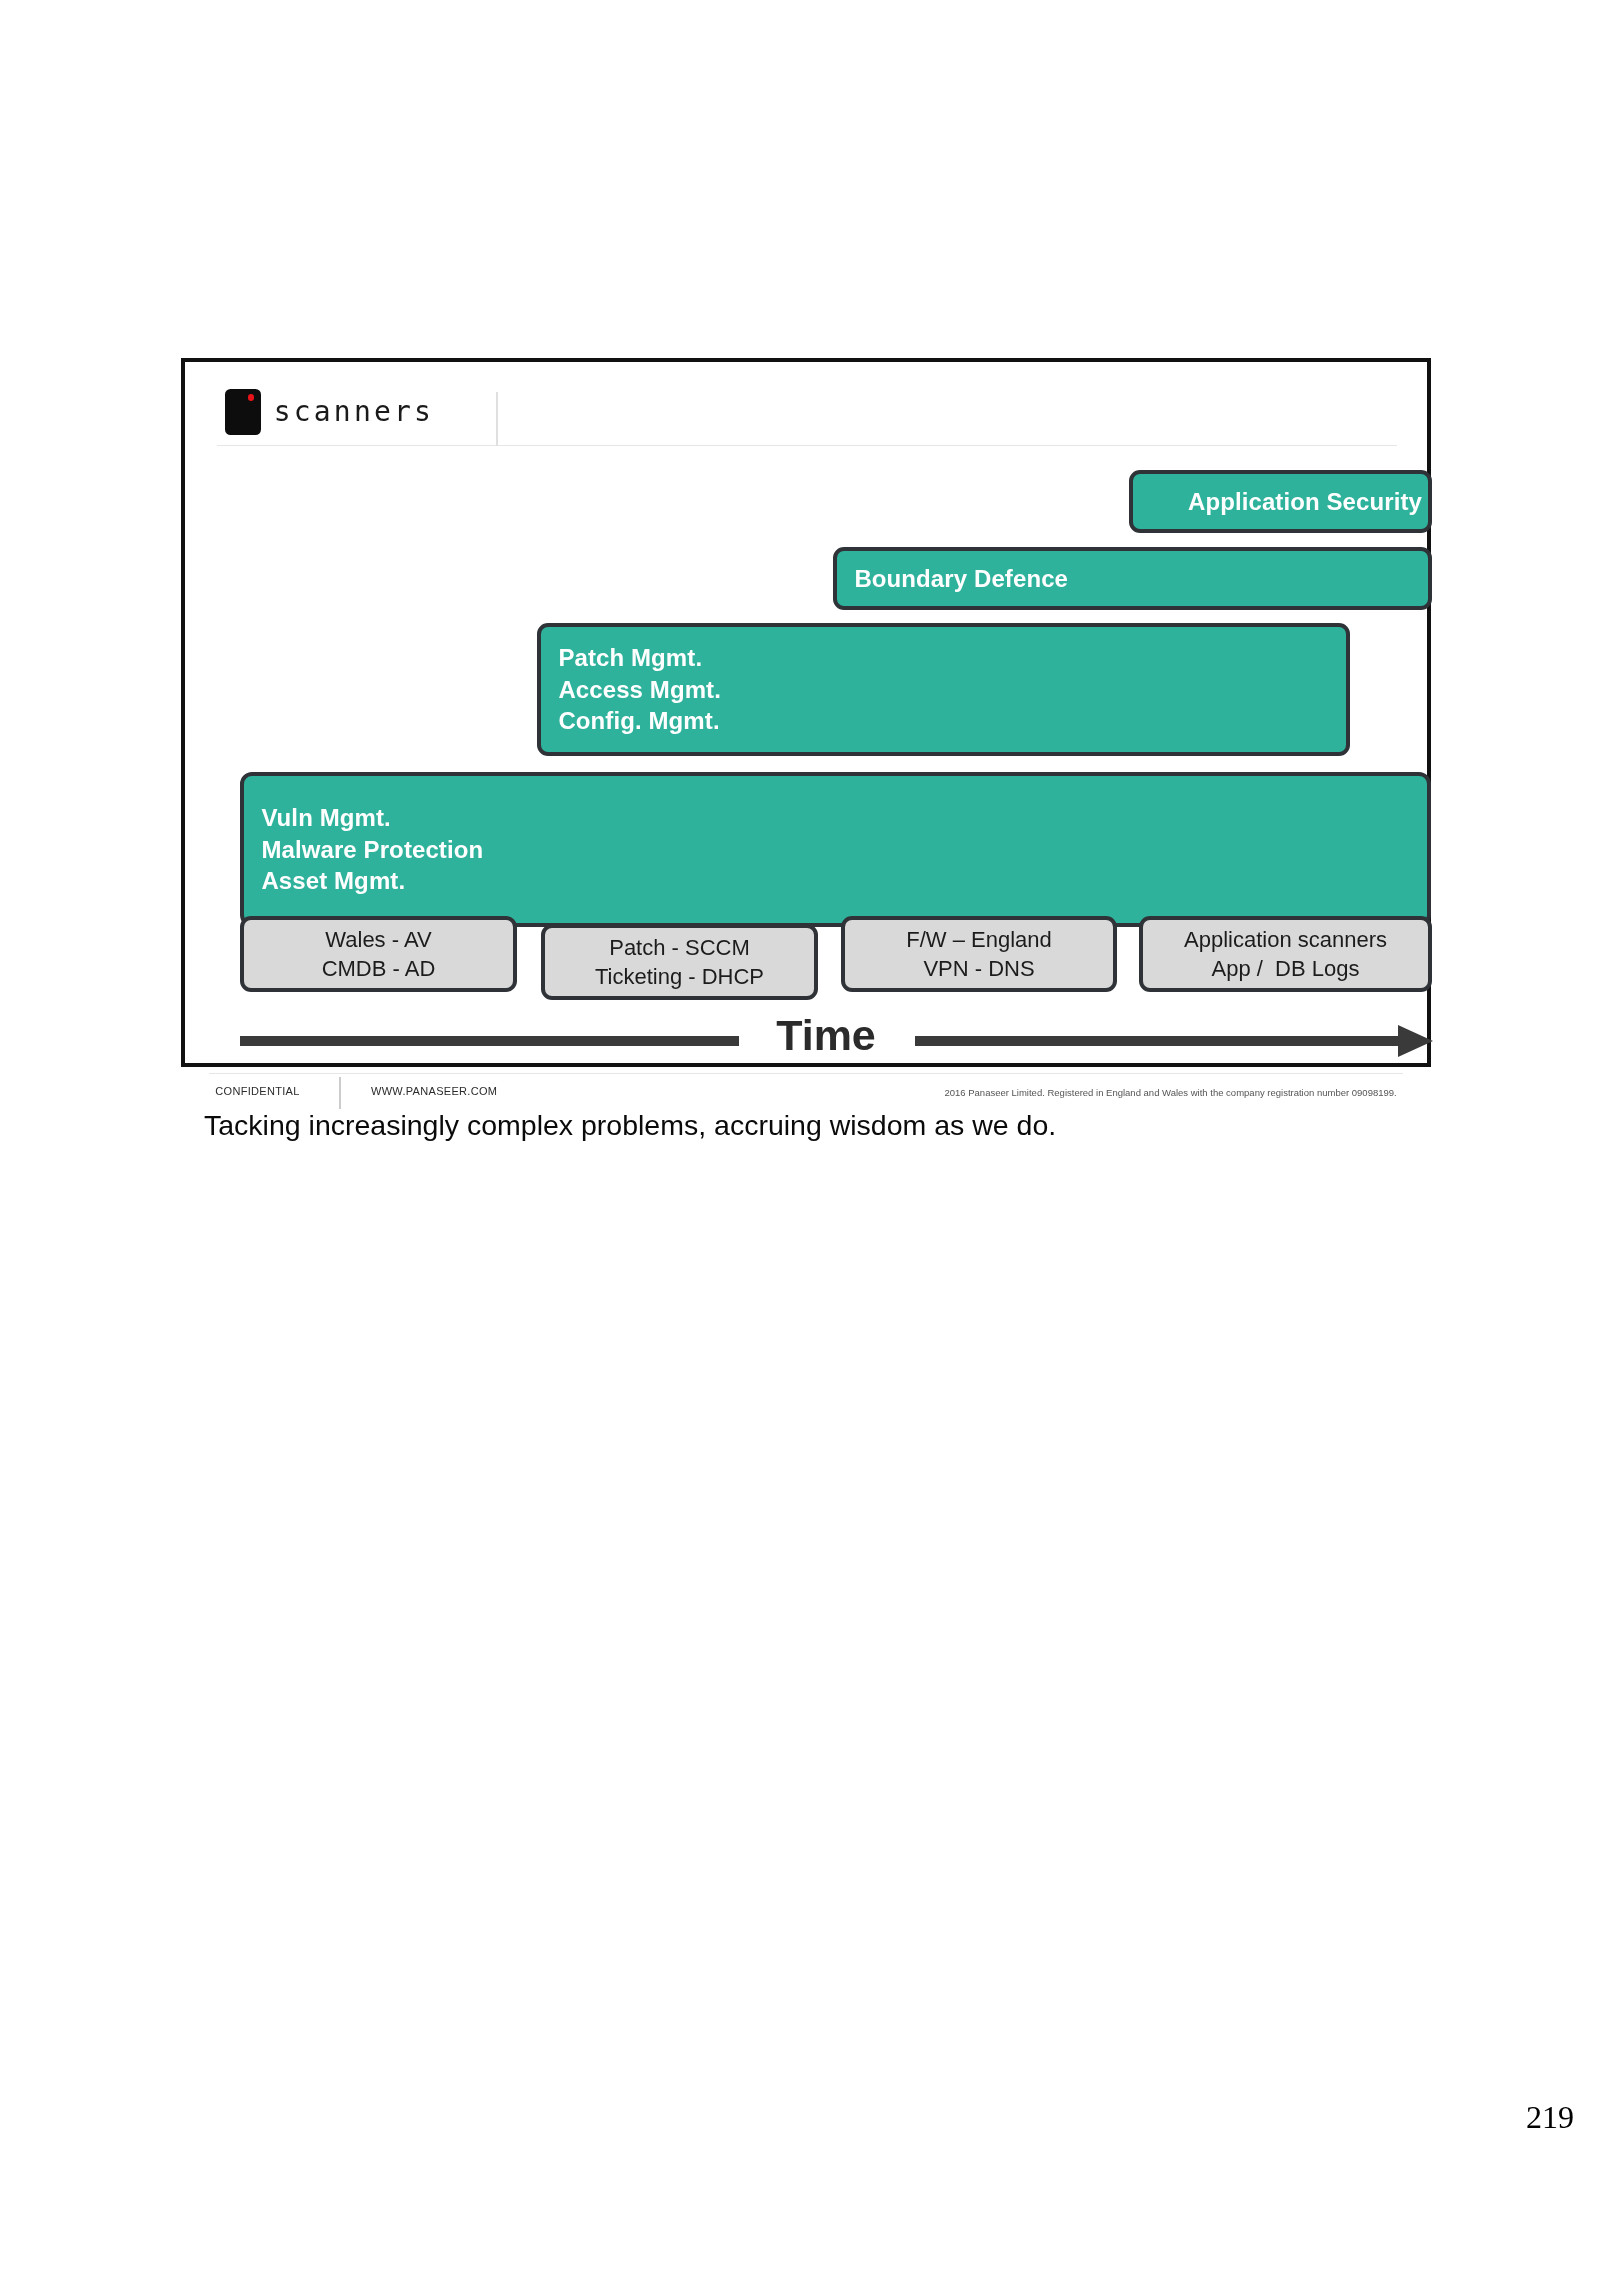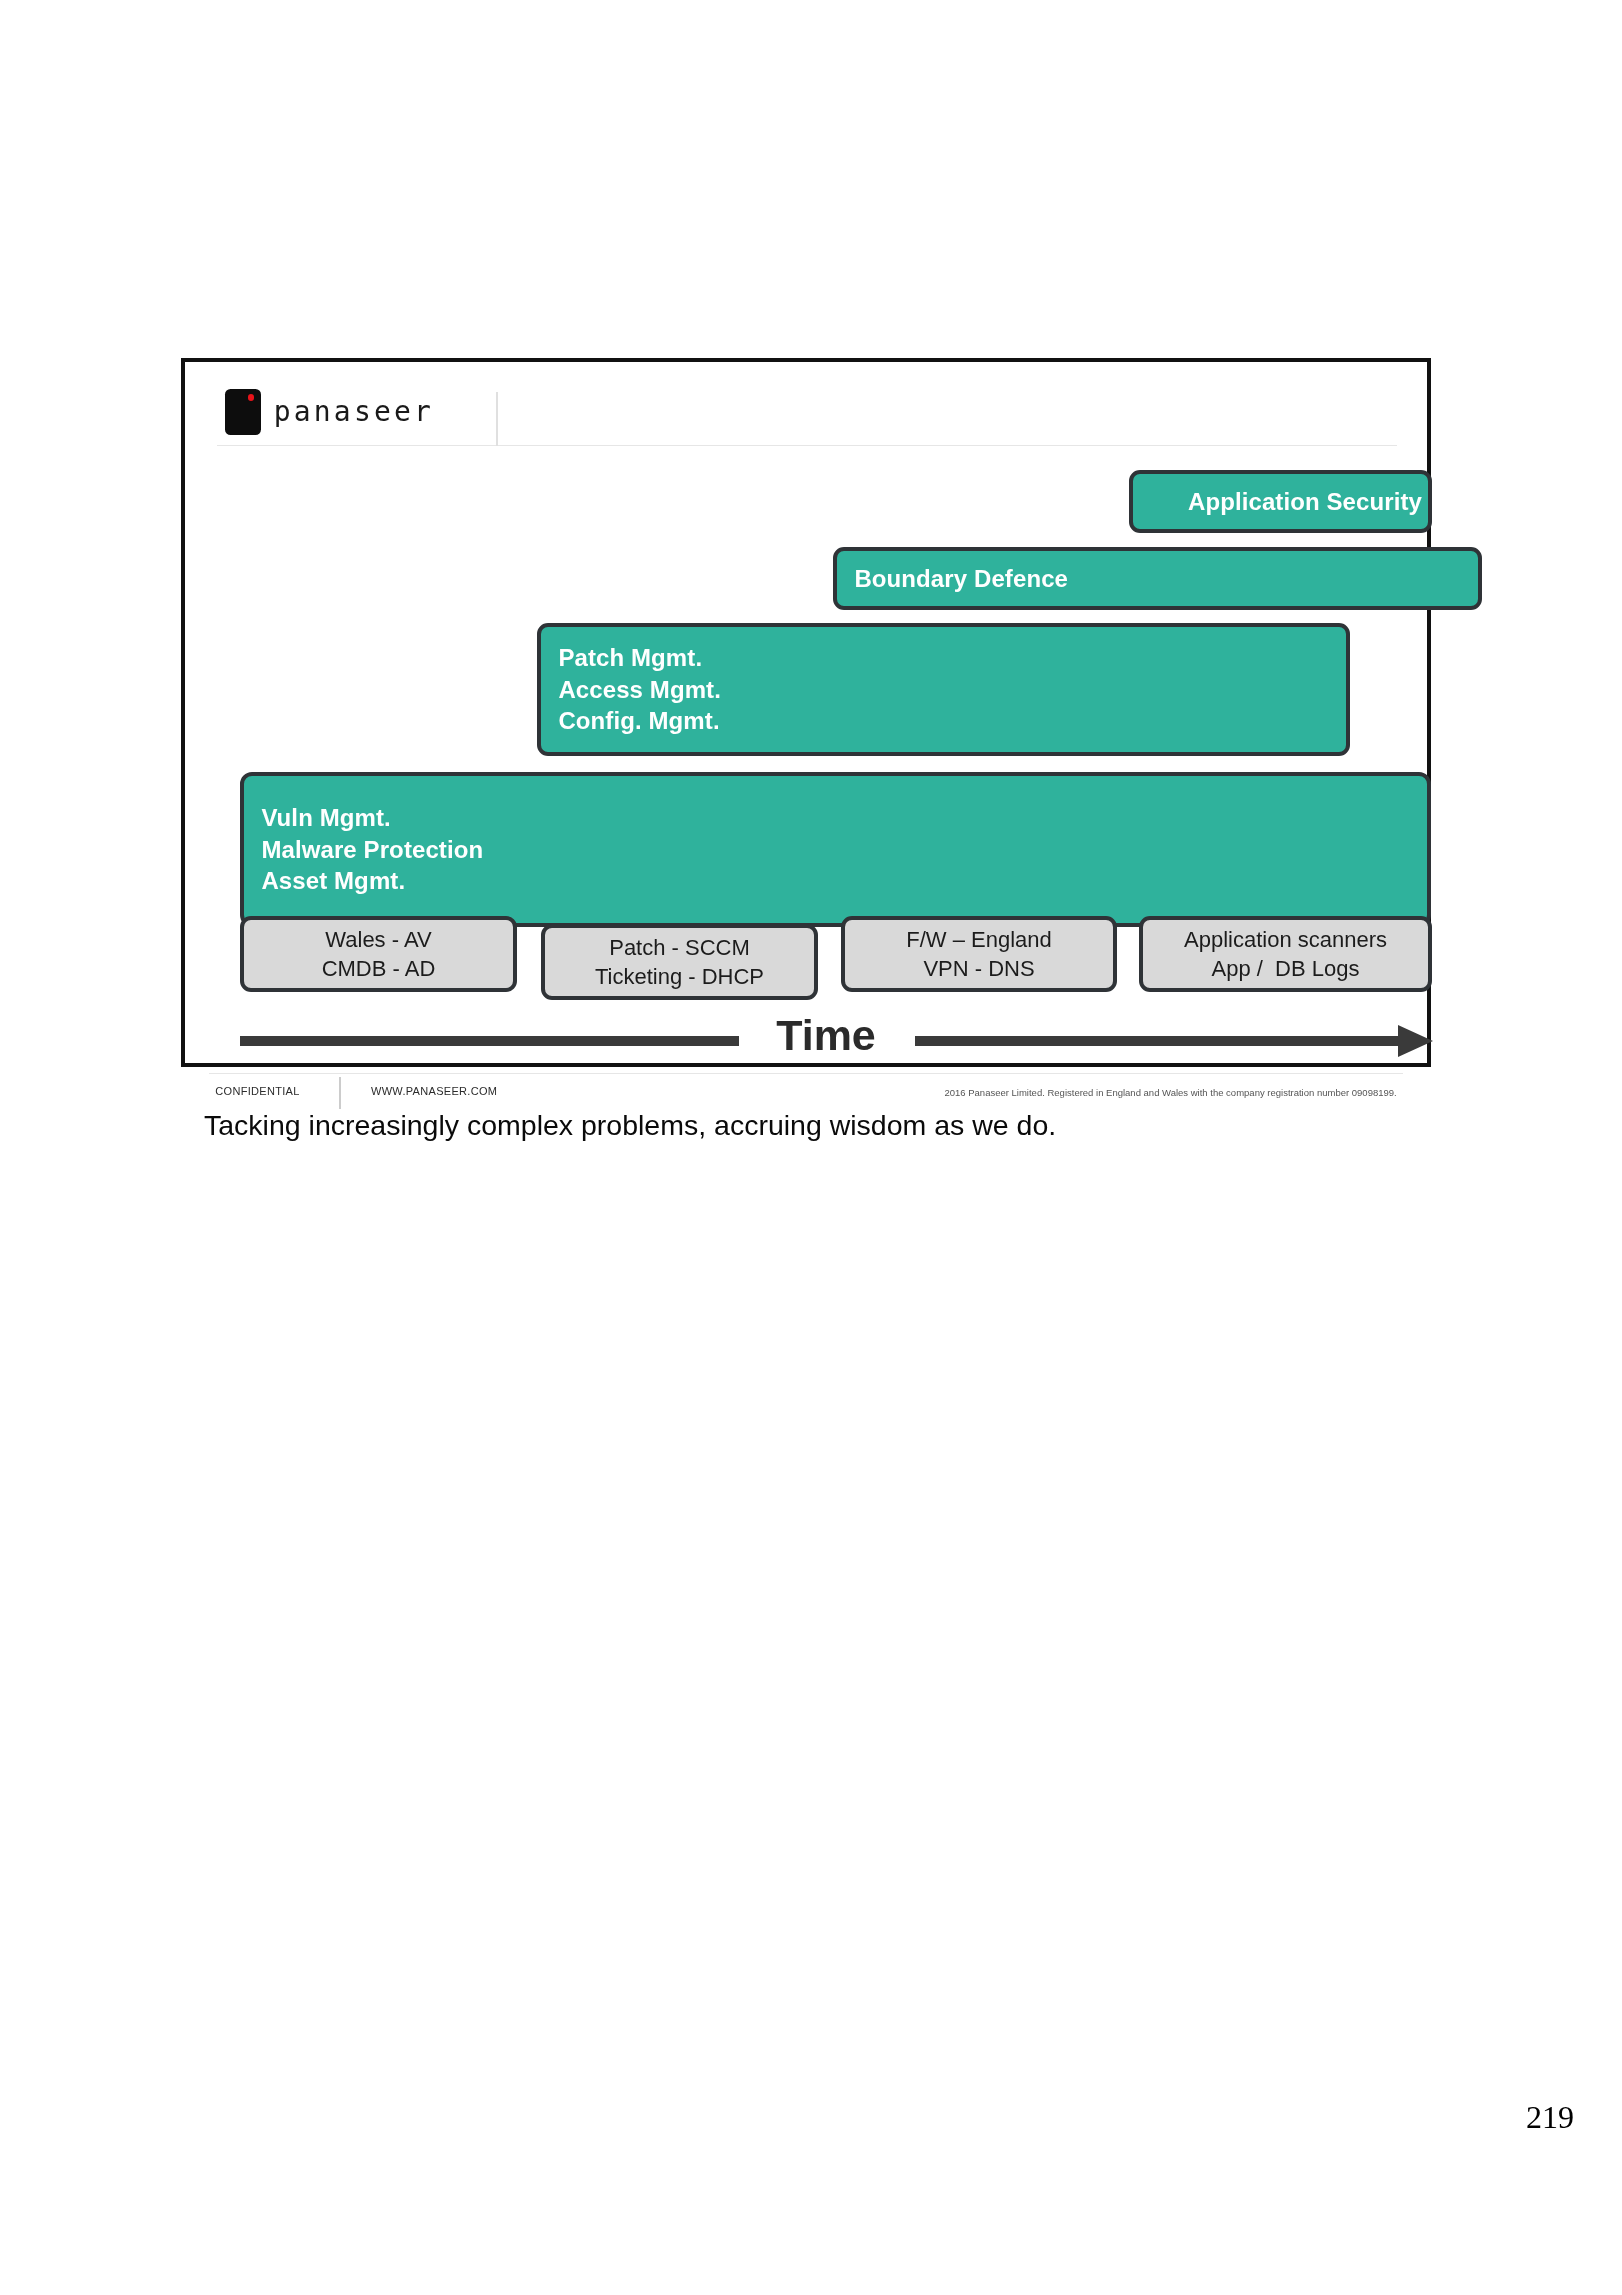--- a/index.html
+++ b/index.html
@@ -108,21 +108,21 @@
     padding-right: 6px;
   }
   .cap-bar.align-left {
     align-items: flex-start;
     padding-left: 17.4px;
   }
   .cap-bar .bar-line { white-space: nowrap; }
 
   
   #bar-appsec   { left: 944px; top: 108px; width: 303px; height: 63px; }
-  #bar-boundary { left:  648px; top: 185px; width: 649px; height: 63px; }
+  #bar-boundary { left:  648px; top: 185px; width: 599px; height: 63px; }
   #bar-patch    { left:  352px; top: 261px; width: 813px; height: 133px; }
   #bar-vuln     { left:   55px; top: 410px; width: 1191px; height: 155px; border-radius: 12px; }
 
   
   .src-box {
     position: absolute;
     top: 554px;
     height: 76px;
     background: #d9d9d9;
     border: 4px solid #2f3337;
@@ -265,21 +265,21 @@
 </head>
 <body>
 
 <div class="slide">
 
   <div class="slide-header">
     <div class="logo-wrap">
       <span class="logo-mark">
         <span class="logo-dot"></span>
       </span>
-      <span class="logo-text">panaseer</span>
+      <span class="logo-text">scanners</span>
     </div>
     <div class="header-divider"></div>
   </div>
 
   <div class="bars-layer">
 
     <div class="cap-bar align-right" id="bar-appsec">
       <span class="bar-line">Application Security</span>
     </div>
 

